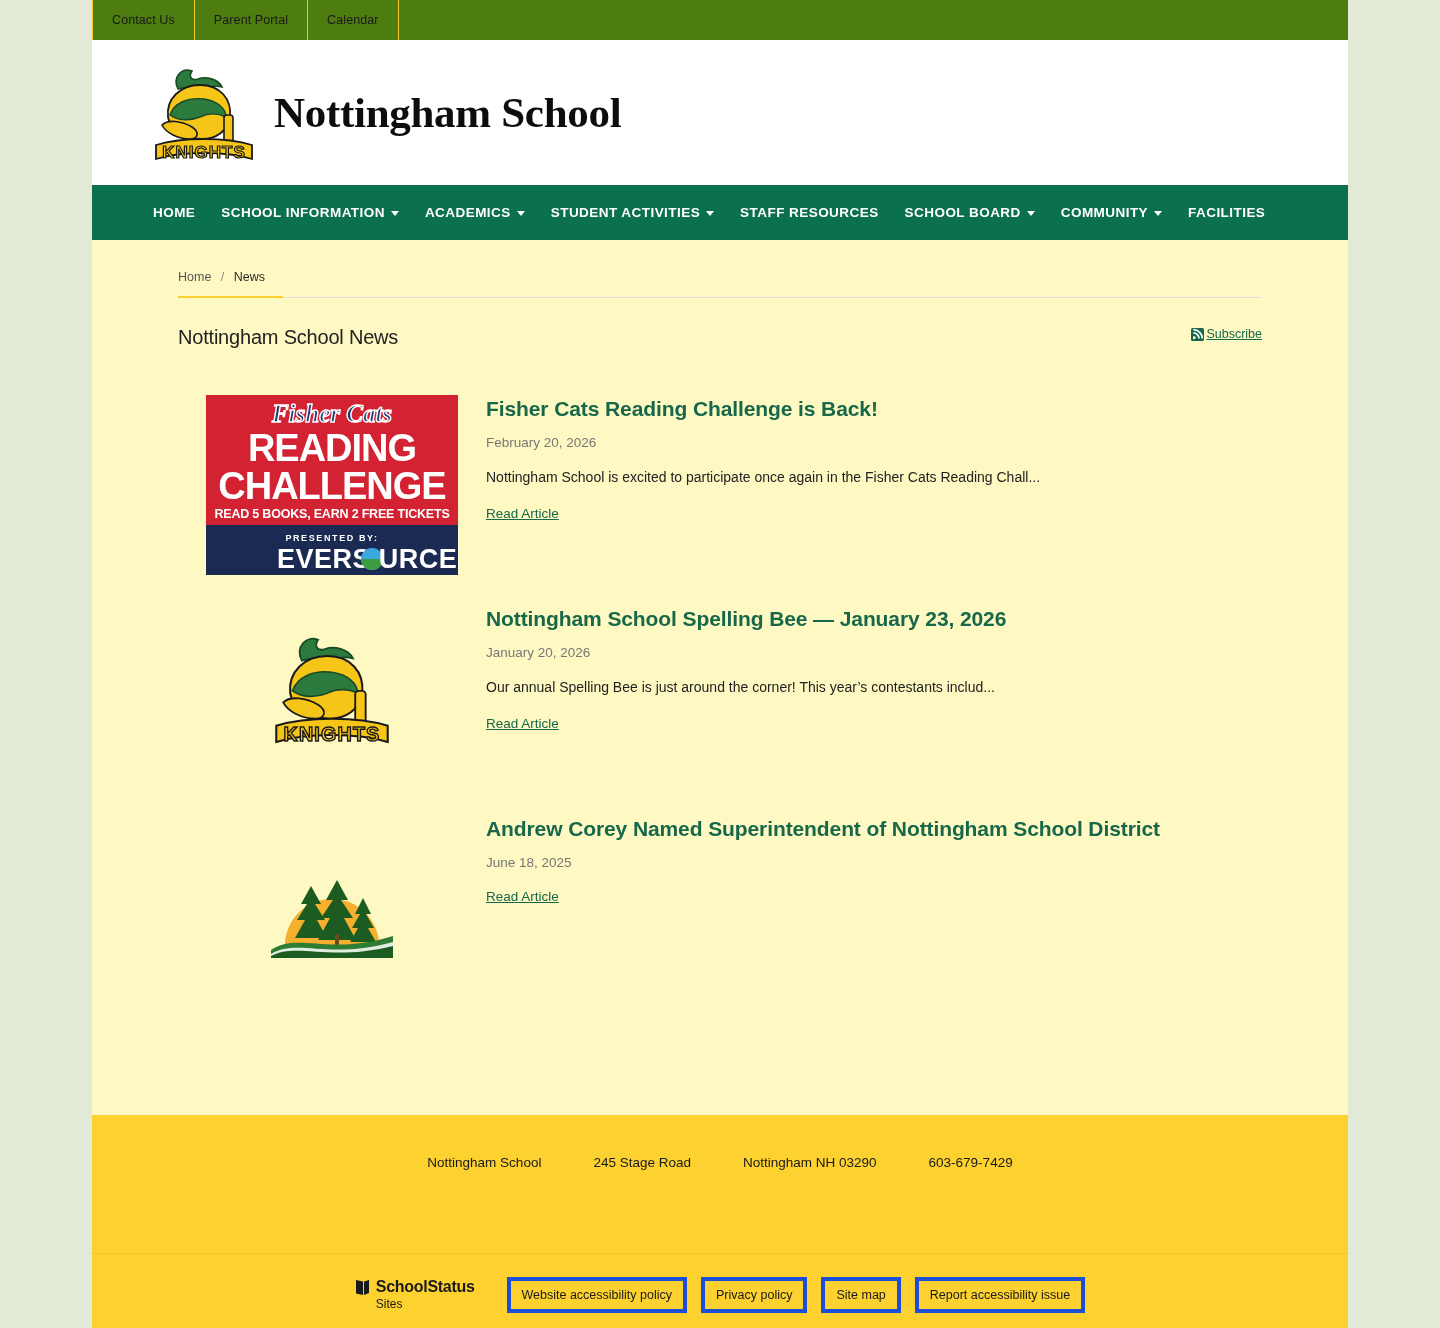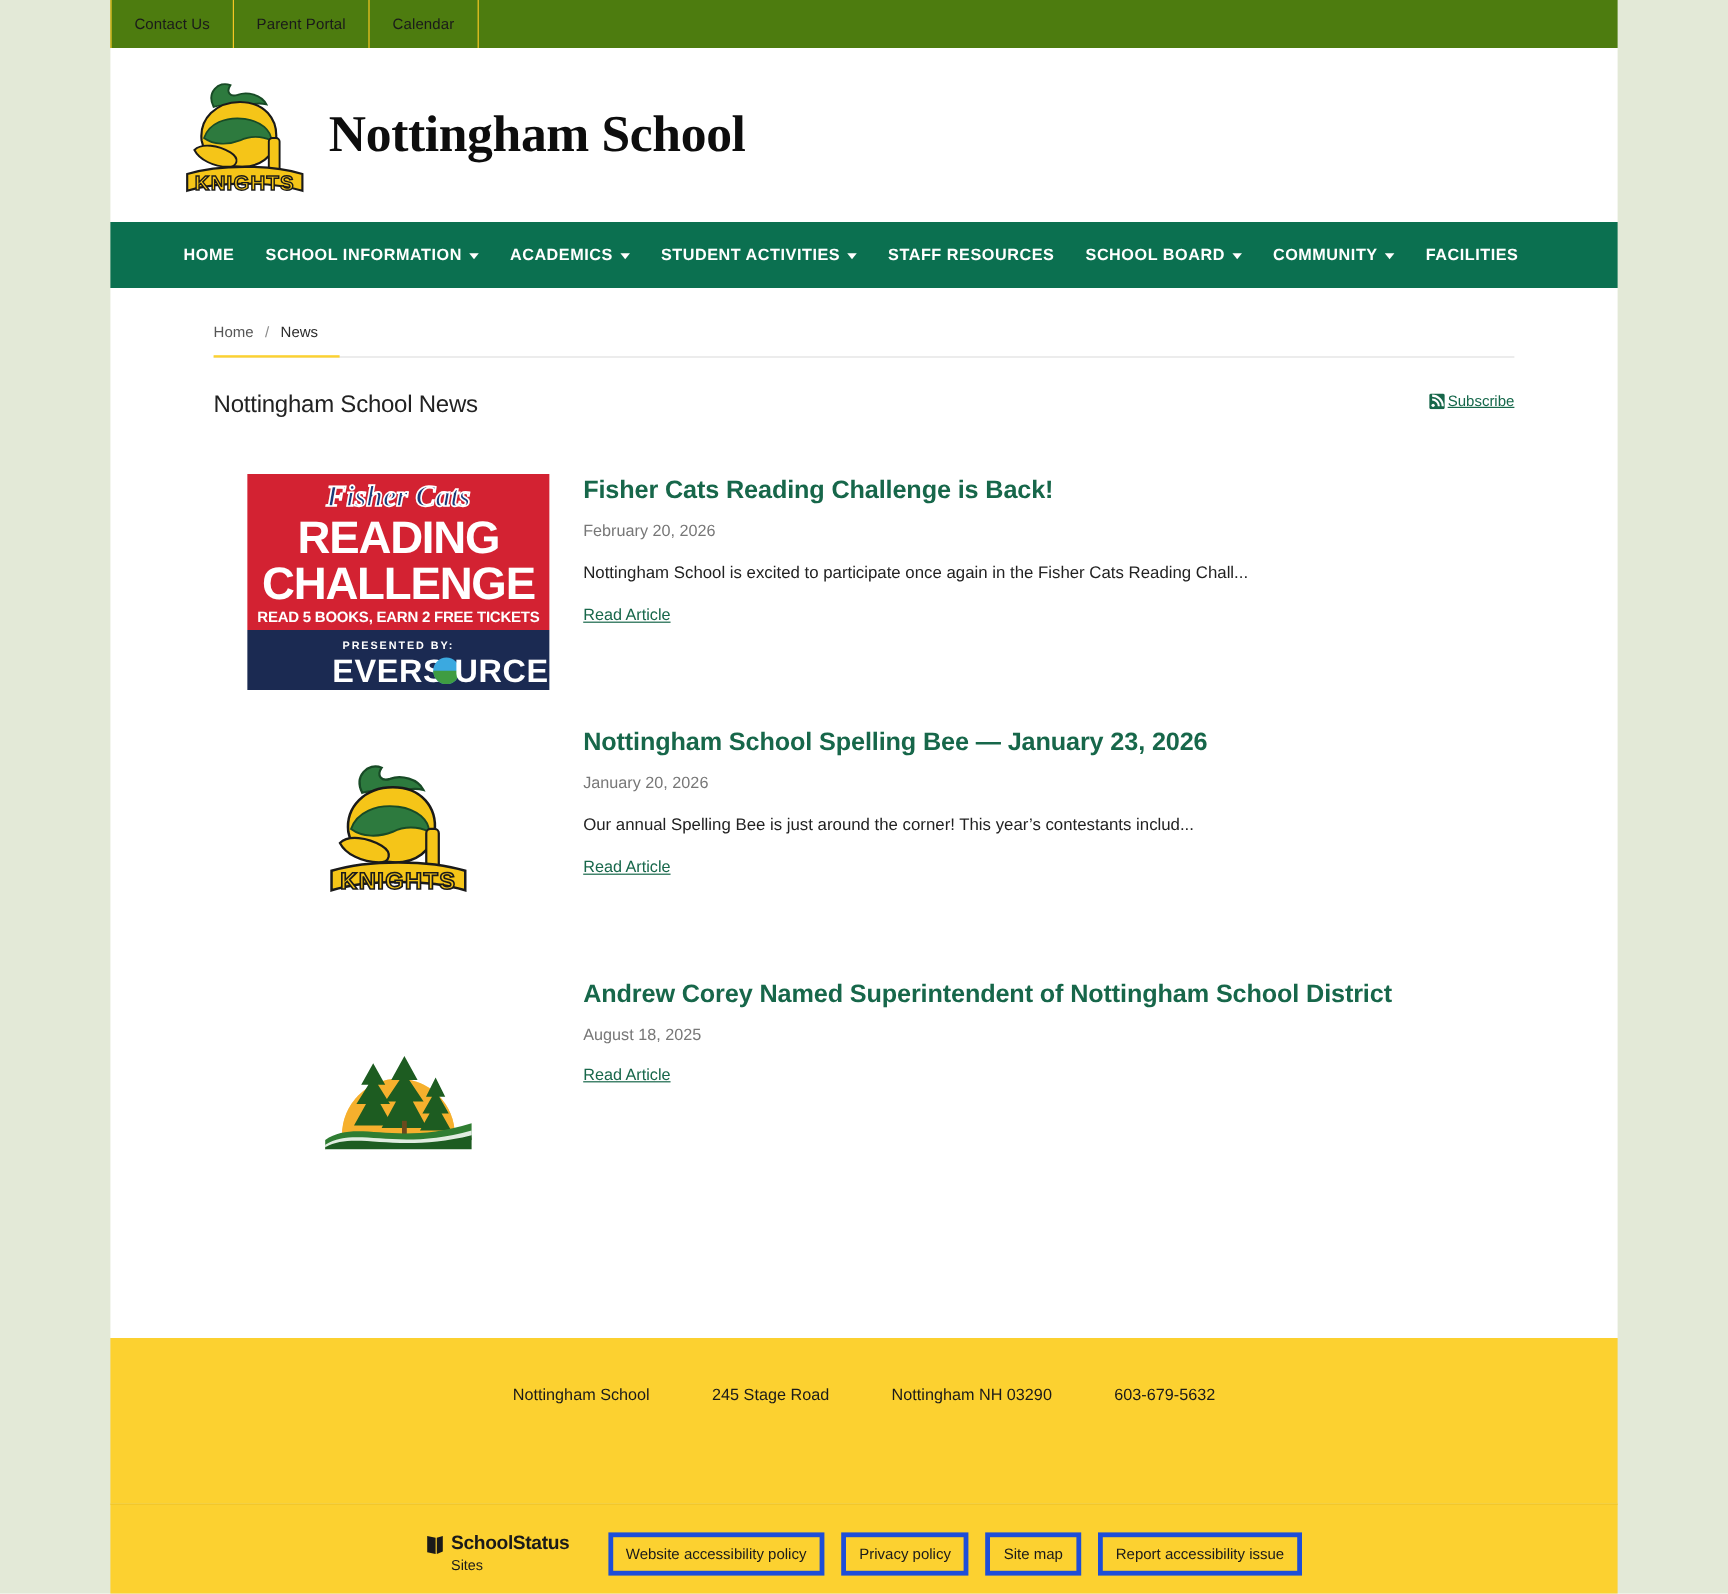--- a/index.html
+++ b/index.html
@@ -92,21 +92,21 @@
     width: 0; height: 0;
     border-left: 4.5px solid transparent;
     border-right: 4.5px solid transparent;
     border-top: 5px solid #ffffff;
     position: relative;
     top: 1px;
   }
 
   
   .content {
-    background: #ffffff;
+    background: #fef9c3;
     padding: 0 0 90px 0;
     min-height: 860px;
   }
   .inner { padding: 0 86px; }
 
   .breadcrumb {
     padding-top: 30px;
     font-size: 12.5px;
     color: #565656;
     border-bottom: 1px solid #e0e0e0;
@@ -391,35 +391,35 @@
                 <path d="M96 28 L104 44 L99 44 L107 58 L101 58 L109 72 L83 72 L91 58 L85 58 L93 44 L88 44 Z"></path>
               </g>
               <rect x="68" y="64" width="4" height="12" fill="#6b4a1d"></rect>
               <path d="M4 80 C30 62 62 86 126 66 L126 80 C66 96 32 74 4 88 Z" fill="#2f7d32"></path>
               <path d="M4 84 C30 68 62 90 126 72 L126 78 C62 94 30 74 4 90 Z" fill="#ffffff" opacity=".85"></path>
               <path d="M4 86 C30 72 62 92 126 76 L126 88 L4 88 Z" fill="#1d5c21"></path>
             </svg>
           </div>
           <div class="news-body">
             <a class="news-title">Andrew Corey Named Superintendent of Nottingham School District</a>
-            <div class="news-date">August 18, 2025</div>
+            <div class="news-date">June 18, 2025</div>
             <a class="read-article">Read Article</a>
           </div>
         </article>
 
       </div>
     </div>
   </main>
 
   <div class="footer-main">
     <div class="footer-info">
       <span>Nottingham School</span>
       <span>245 Stage Road</span>
       <span>Nottingham NH 03290</span>
-      <span>603-679-5632</span>
+      <span>603-679-7429</span>
     </div>
   </div>
 
   <div class="footer-bottom">
     <div class="ss-logo-wrap">
       <div class="ss-top">
         <svg class="ss-book" viewBox="0 0 15 17">
           <path d="M1 1 L8 2.4 L8 16 L1 14.6 Z" fill="#1a1a1a"></path>
           <path d="M9 2.4 L14 1 L14 14 L9 16 Z" fill="#1a1a1a"></path>
         </svg>

